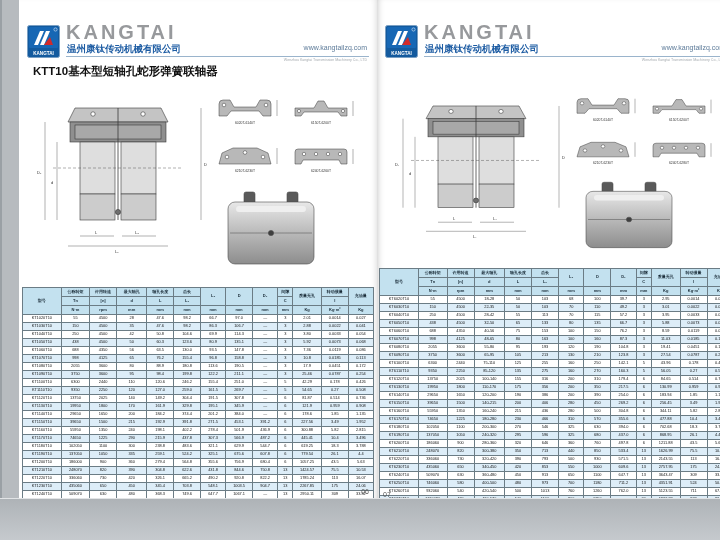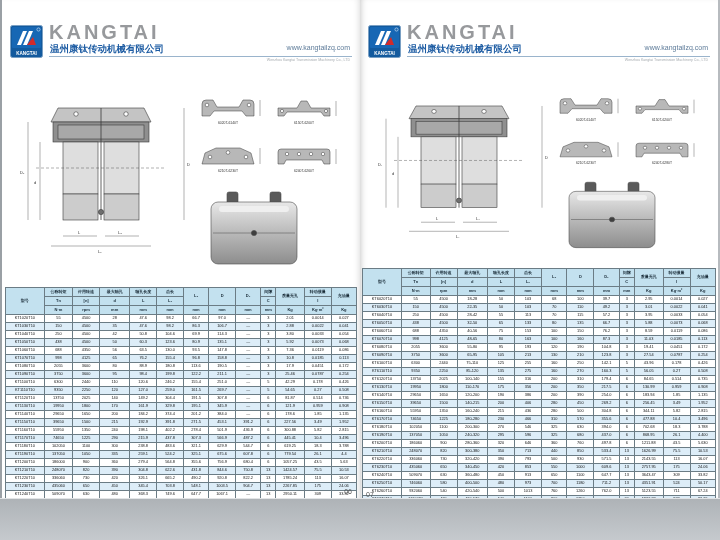--- a/index.html
+++ b/index.html
@@ -1,18 +1,18 @@
 <!DOCTYPE html>
 <html><head>
 <meta charset="utf-8">
 <style>
   html,body{margin:0;padding:0;background:#b7bbbf;}
   .stage{position:relative;width:720px;height:540px;background:#b7bbbf;overflow:hidden;
          font-family:"Liberation Sans","DejaVu Sans",sans-serif;}
-  .page{position:absolute;top:0;height:498px;background:#ffffff;}
+  .page{position:absolute;top:0;height:498px;background:#ffffff;margin-left:17px;}
   .page.left{left:2px;width:358px;box-shadow:inset -5px 0 7px -5px rgba(0,0,0,.18);}
   .page.right{left:360px;width:358px;box-shadow:inset 5px 0 7px -5px rgba(0,0,0,.28);}
   .bottom-band{position:absolute;left:0;top:498px;width:720px;height:42px;
                background:linear-gradient(#aeb3b7,#c6cace);border-top:1px solid #e2e4e6;}
   .left-edge{position:absolute;left:0;top:0;width:2px;height:498px;background:#9aa0a5;}
 
   
   .logo-box{position:absolute;left:8px;top:25px;width:33px;height:33px;}
   .brand-big{position:absolute;left:47px;top:21px;font-size:20px;font-weight:bold;
              color:#97999c;letter-spacing:3px;}
@@ -55,20 +55,21 @@
       <polygon points="13,20 19,6 23,6 17,20" fill="#ffffff"></polygon>
       <polygon points="17,20 23,12 26,20" fill="#d22a2a"></polygon>
       <circle cx="28.5" cy="4.5" r="1.6" fill="none" stroke="#ffffff" stroke-width="0.5"></circle>
       <text x="16.5" y="29.5" text-anchor="middle" font-size="4.6" fill="#ffffff" font-weight="bold">KANGTAI</text>
     </svg>
     <div class="brand-big">KANGTAI</div>
     <div class="company">温州康钛传动机械有限公司</div>
     <div class="site">www.kangtailzq.com</div>
     <div class="hr-line"></div>
     <div class="site-sub">Wenzhou Kangtai Transmission Machinery Co., LTD</div>
+    <div class="doc-title">KTT10基本型短轴孔蛇形弹簧联轴器</div>
 
     <svg class="drawing" width="350" height="196" viewBox="0 0 350 196" preserveAspectRatio="none">
       <defs>
         <linearGradient id="gBody0" x1="0" y1="0" x2="0" y2="1">
           <stop offset="0" stop-color="#e8e8e8"></stop>
             <stop offset="0.5" stop-color="#b9b9b9"></stop>
             <stop offset="1" stop-color="#8d8d8d"></stop>
         </linearGradient>
       </defs>
 

